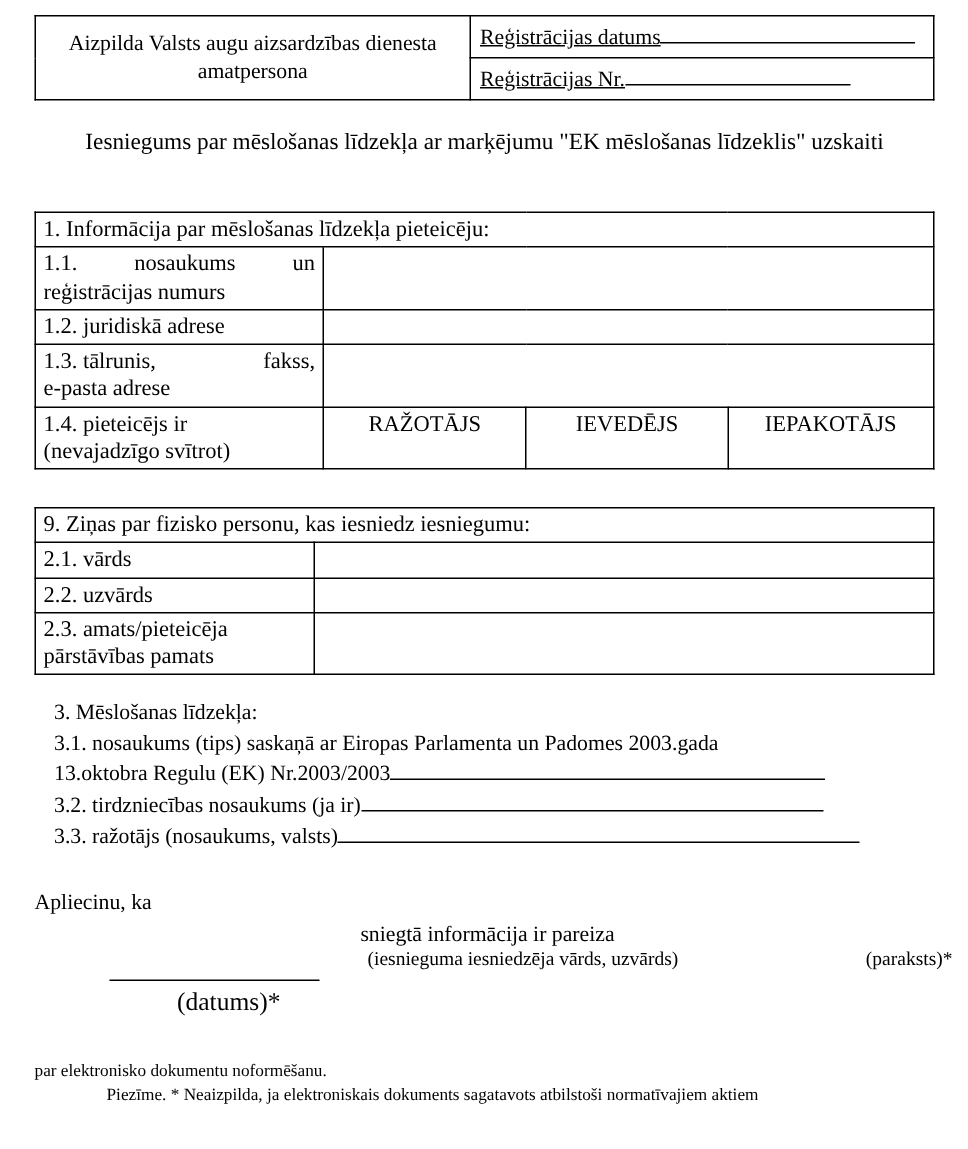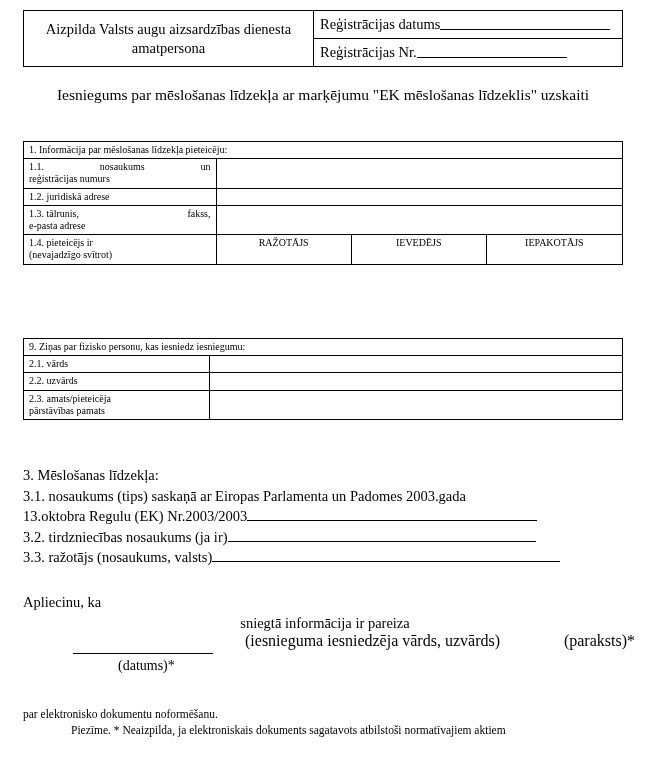--- a/index.html
+++ b/index.html
@@ -37,38 +37,39 @@
     vertical-align: middle;
   }
   .hdr-left {
     width: 277px;
     text-align: center;
     line-height: 1.25;
   }
   .hdr-right {
     height: 21px;
     white-space: nowrap;
+    text-decoration: underline;
   }
 
   
   .doc-title {
     position: absolute;
     left: 53px;
     top: 85px;
     width: 540px;
     text-align: center;
     font-weight: normal;
     font-size: 15.5px;
     line-height: 1.35;
   }
 
   
   .tbl {
     border-collapse: collapse;
-    font-size: 10px;
+    font-size: 15px;
     position: absolute;
   }
   .tbl td {
     border: 1px solid #000;
     padding: 2px 5px;
     vertical-align: top;
     line-height: 1.22;
   }
 
   #table1 {
@@ -95,21 +96,21 @@
 
   
   .sec3 {
     position: absolute;
     left: 23px;
     top: 465px;
     width: 604px;
     font-size: 14.5px;
     line-height: 1.42;
   }
-  .sec3 .line { white-space: nowrap; }
+  .sec3 .line { white-space: nowrap; margin-left: 13px; }
   .dots {
     display: inline-block;
     border-bottom: 1px solid #000;
     height: 0.92em;
     vertical-align: baseline;
   }
 
   
   .decl {
     position: absolute;
@@ -129,37 +130,37 @@
     flex: 1;
     border-bottom: 1px solid #000;
     margin-left: 6px;
     height: 1em;
   }
   .decl-caption {
     position: absolute;
     left: 222px;
     top: 38px;
     width: 390px;
-    font-size: 16px;
+    font-size: 13px;
     display: flex;
     justify-content: space-between;
   }
   .date-rule {
     position: absolute;
     left: 50px;
     top: 60px;
     width: 140px;
     border-bottom: 1px solid #000;
     height: 1px;
   }
   .date-caption {
     position: absolute;
     left: 95px;
     top: 64px;
-    font-size: 14px;
+    font-size: 17px;
   }
 
   
   .footnote {
     position: absolute;
     left: 23px;
     top: 707px;
     width: 604px;
     font-size: 11.5px;
     line-height: 1.35;

